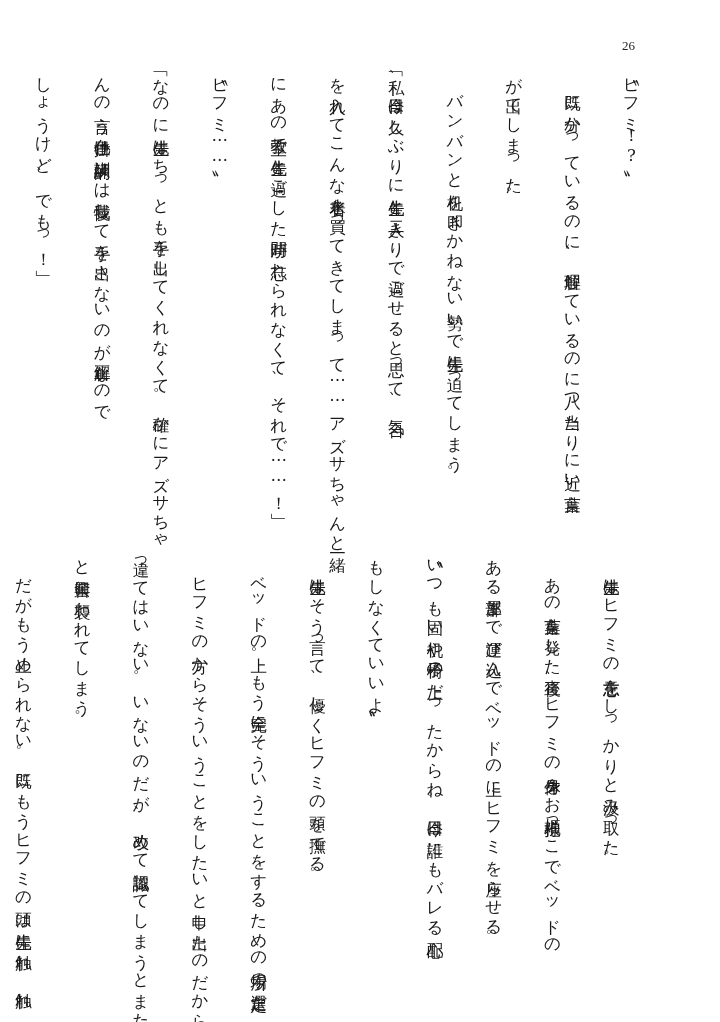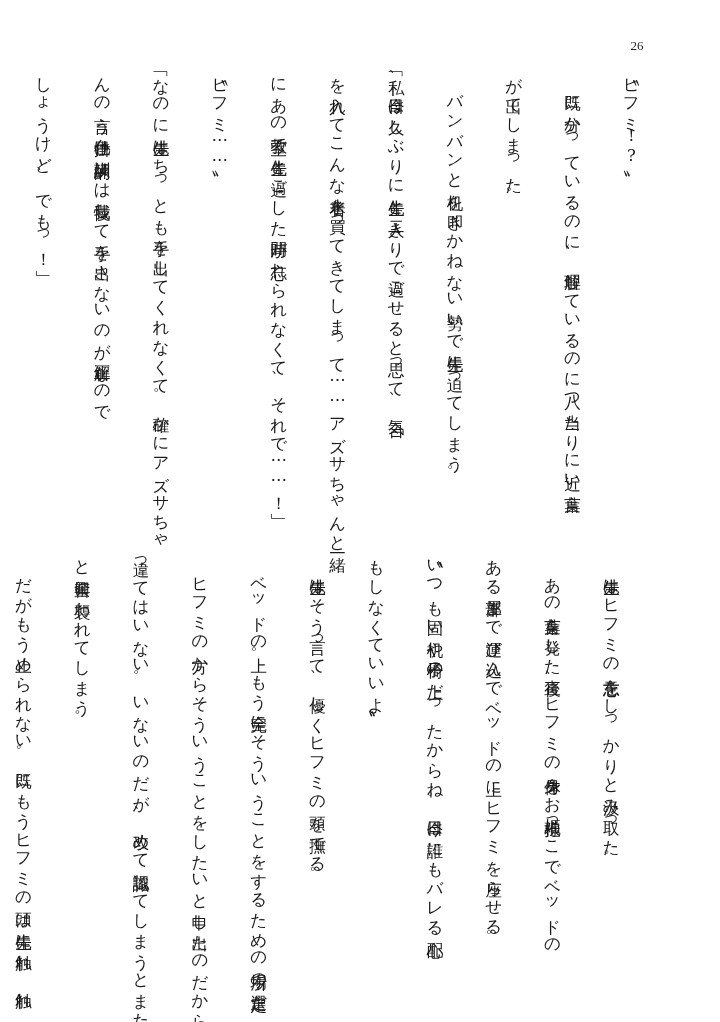--- a/index.html
+++ b/index.html
@@ -1,18 +1,18 @@
 <!DOCTYPE html>
 <html><head>
 <meta charset="utf-8">
 <style>
   html, body { margin: 0; padding: 0; background: #ffffff; }
   body { width: 720px; height: 1022px; position: relative; overflow: hidden;
          font-family: "DejaVu Serif", "Liberation Serif", serif; color: #1a1a1a; }
-  .page-number { position: absolute; top: 38px; left: 622px; width: 30px; text-align: center;
+  .page-number { position: absolute; top: 38px; left: 622px; width: 30px; text-align: left;
          font-family: "Liberation Serif", "DejaVu Serif", serif; font-size: 13px; color: #222; }
   .tier { position: absolute; writing-mode: vertical-rl; text-orientation: upright;
           font-size: 16.5px; line-height: 19.6px; letter-spacing: 0.9px; white-space: pre; }
   .tier-top { top: 66px; right: 40px; height: 420px; width: 570px; }
   .tier-bottom { top: 548px; right: 60px; height: 420px; width: 550px; }
   .line { display: block; }
 </style>
 </head>
 <body>
 

